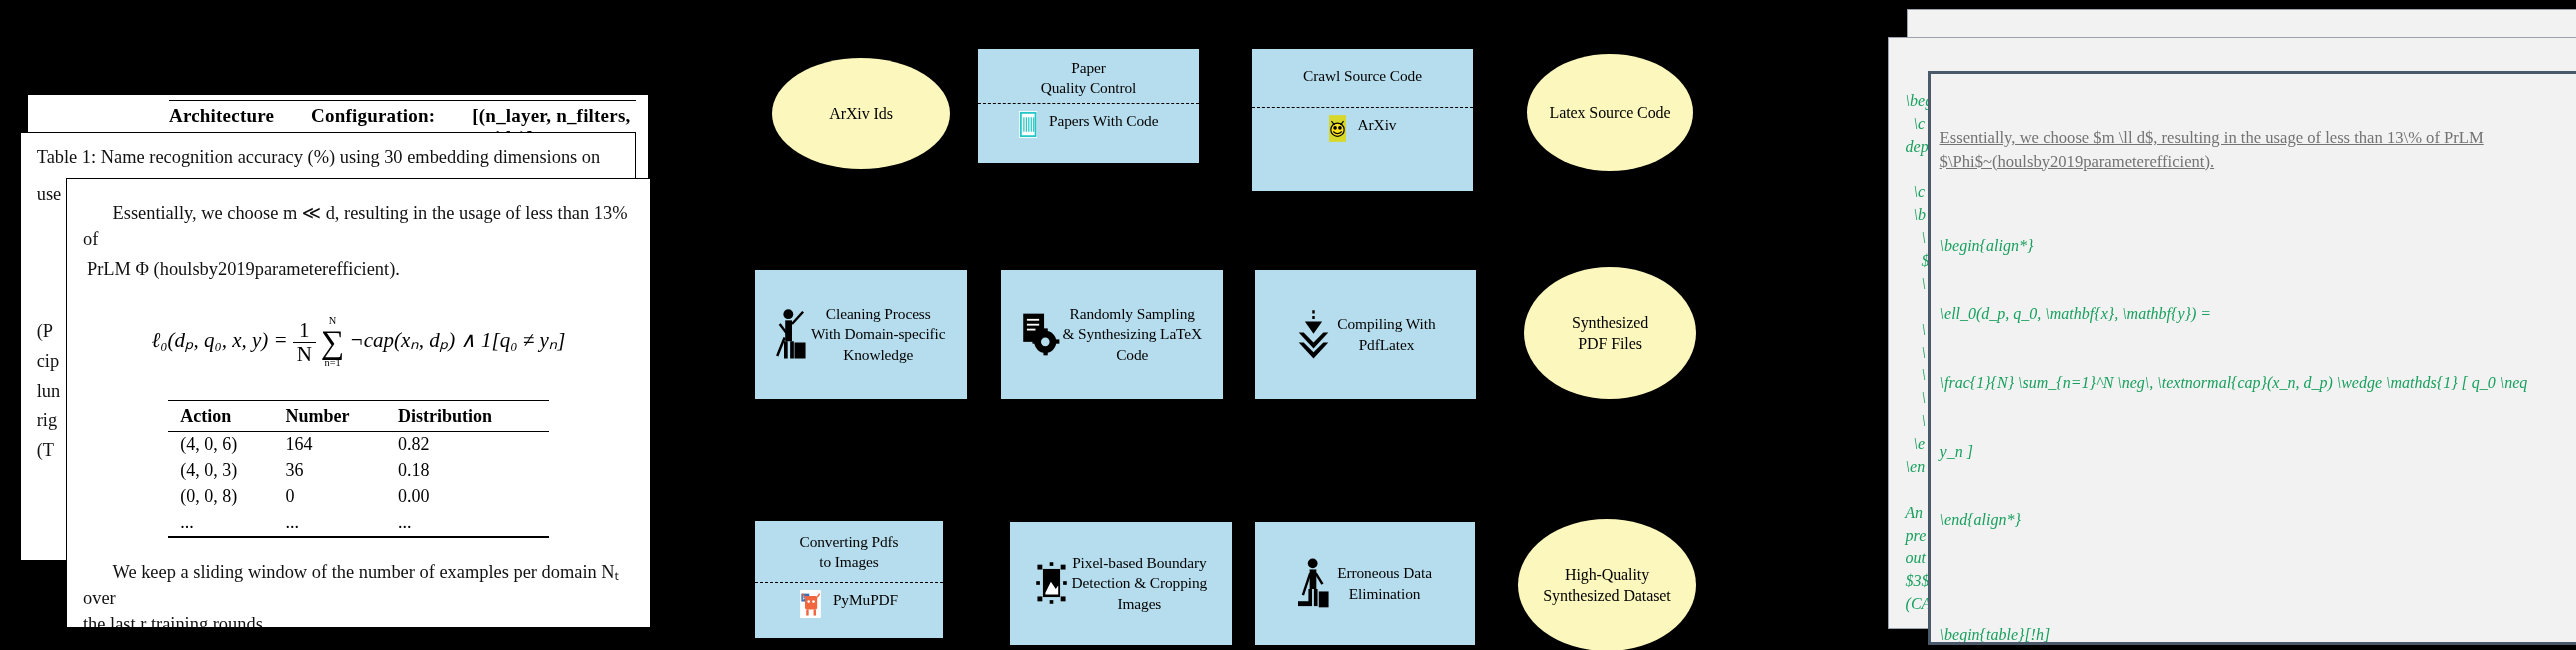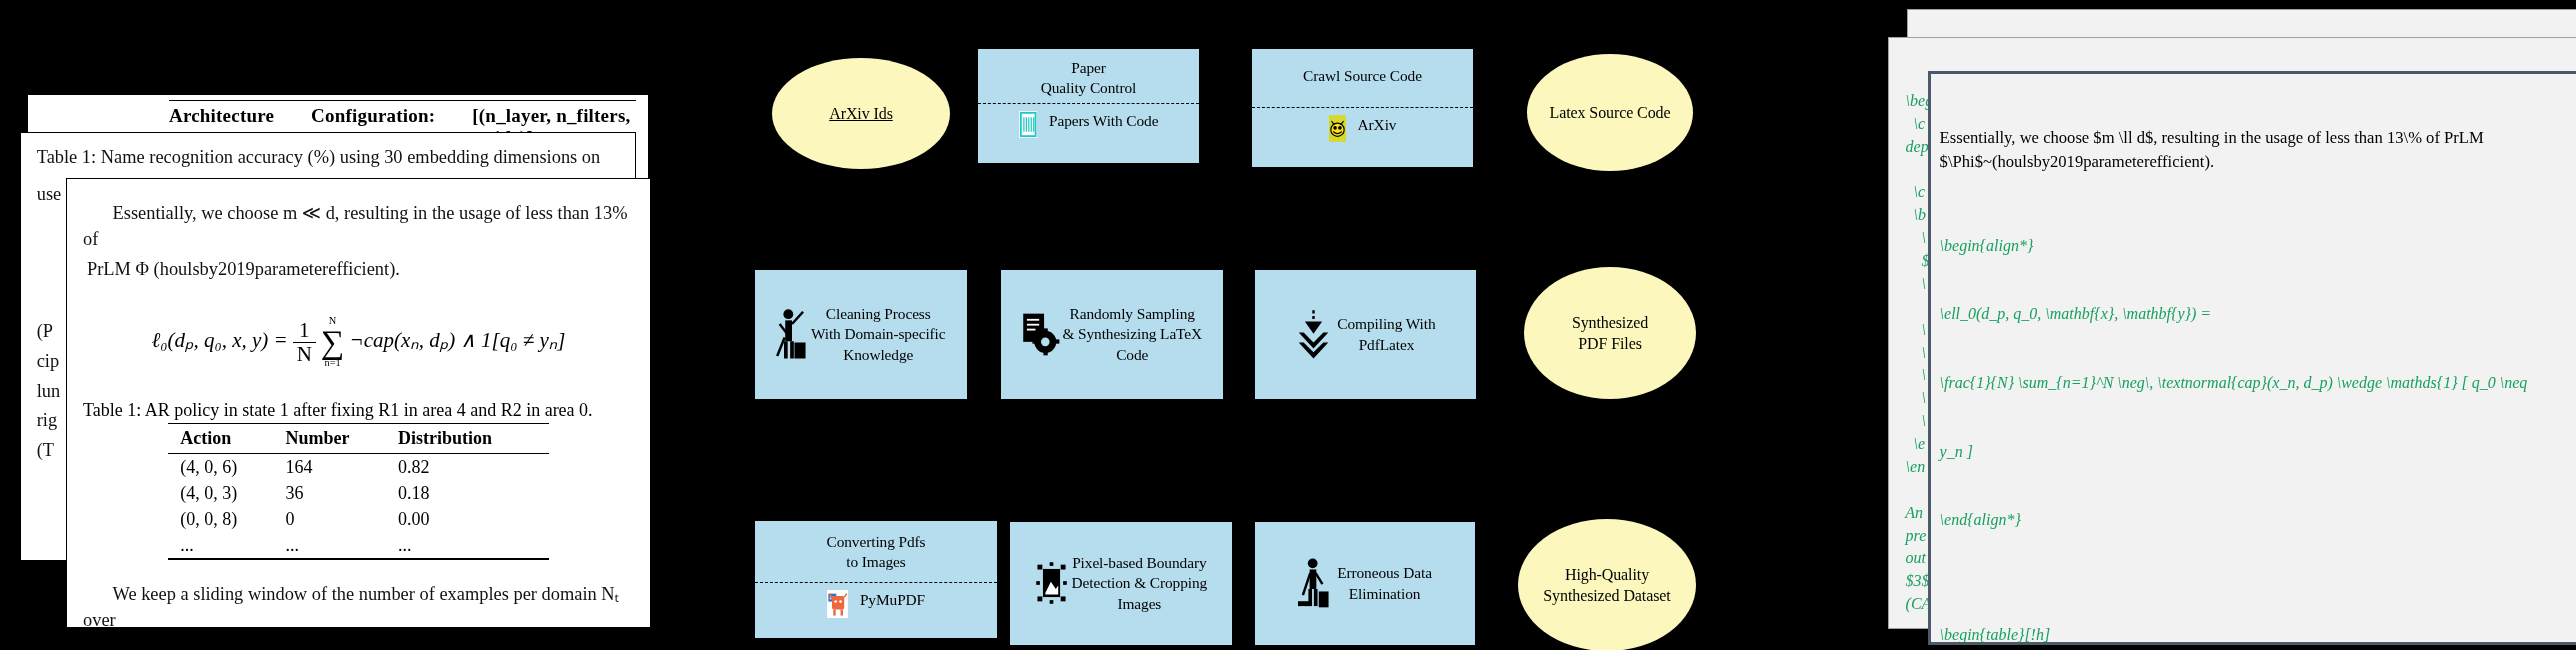--- a/index.html
+++ b/index.html
@@ -69,22 +69,22 @@
   #right-stack{position:absolute;left:1830px;top:3.1px;width:746px;height:648px;}
   .tex{position:absolute;background:#f2f2f2;overflow:hidden;
        font-family:"Liberation Serif",serif;font-style:italic;color:#17a05e;
        font-size:16px;line-height:1.43;white-space:pre;}
   #tex-back{left:77px;top:6.1px;width:669px;height:577px;border:0.6px solid #9aa3ad;}
   #tex-mid{left:58px;top:34px;width:688px;height:590px;border:0.6px solid #9aa3ad;}
   #tex-front{left:98px;top:68px;width:648px;height:568px;
              border:3.1px solid #4a5a6a;background:#f2f2f2;}
   .tex .pad{padding:6.1px 8.6px;}
   .tex .grn{color:#17a05e;font-style:italic;}
-  .tex .just{font-style:normal;color:#000000;font-size:16.6px;line-height:1.42;
-             text-align:justify;}
+  .tex .just{font-style:normal;color:#737373;font-size:16.6px;line-height:1.42;
+             text-align:justify;text-decoration:underline;}
 </style>
 </head>
 <body>
 
 <div id="left-stack">
 
   <div class="sheet noborder" id="pdf-back">
     <div class="archtable">
       <div class="rule-top"></div>
       <div class="hrow">
@@ -120,21 +120,20 @@
           <span class="den">N</span>
         </span>
         <span class="bigsum">
           <span class="lim">N</span>
           <span class="sig">∑</span>
           <span class="lim">n=1</span>
         </span>
         <span>¬cap(xₙ, dₚ) ∧ 1[q₀ ≠ yₙ]</span>
       </div>
 
-      <div class="cap">Table 1: AR policy in state 1 after fixing R1 in area 4 and R2 in area 0.</div>
 
       <table class="artable">
         <thead>
           <tr>
             <th>Action</th>
             <th>Number</th>
             <th>Distribution</th>
           </tr>
         </thead>
         <tbody>
@@ -162,21 +161,21 @@
       </table>
 
       <p class="doctext indent" style="margin:21px 0 0;">We keep a sliding window of the number of examples per domain Nₜ over</p>
       <p class="doctext" style="margin:0;">the last r training rounds.</p>
     </div>
   </div>
 </div>
 
 <div id="flow">
 
-  <div class="node ell" style="left:17px;top:58px;width:178px;height:111px;text-decoration:underline;">
+  <div class="node ell" style="left:17px;top:58px;width:178px;height:111px;">
     <div class="nodetxt">ArXiv Ids</div>
   </div>
 
   <div class="node box" style="left:223px;top:49px;width:221px;height:114px;">
     <div class="boxhead">
       <div class="nodetxt">Paper</div>
       <div class="nodetxt">Quality Control</div>
     </div>
     <div class="dashsep"></div>
     <div class="iconbox">
@@ -190,21 +189,21 @@
             <line x1="16" y1="10" x2="16" y2="34"></line>
               <line x1="20" y1="10" x2="20" y2="34"></line>
             <line x1="24" y1="10" x2="24" y2="34"></line>
           </g>
         </svg>
       </span>
       <span class="nodetxt">Papers With Code</span>
     </div>
   </div>
 
-  <div class="node box" style="left:497px;top:49px;width:221px;height:118px;">
+  <div class="node box" style="left:497px;top:49px;width:221px;height:142px;">
     <div class="boxhead" style="padding-top:17px;">
       <div class="nodetxt">Crawl Source Code</div>
     </div>
     <div class="dashsep" style="margin-top:16px;"></div>
     <div class="iconbox">
       <span>
         <svg width="17" height="27" viewBox="0 0 28 44">
           <rect x="0" y="0" width="28" height="44" fill="#d8d82a"></rect>
           <circle cx="14" cy="24" r="11" fill="#ffe11a" stroke="#000" stroke-width="2"></circle>
           <circle cx="10" cy="21" r="3" fill="#000"></circle>
@@ -288,21 +287,21 @@
     </div>
   </div>
 
   <div class="node ell" style="left:769px;top:267px;width:172px;height:132px;">
     <div>
       <div class="nodetxt">Synthesized</div>
       <div class="nodetxt">PDF Files</div>
     </div>
   </div>
 
-  <div class="node box" style="left:0px;top:521px;width:242px;height:117px;">
+  <div class="node box" style="left:0px;top:521px;width:188px;height:117px;">
     <div class="boxhead" style="padding-top:11px;">
       <div class="nodetxt">Converting Pdfs</div>
       <div class="nodetxt">to Images</div>
     </div>
     <div class="dashsep" style="margin-top:4.9px;"></div>
     <div class="iconbox">
       <span>
         <svg width="21" height="28" viewBox="0 0 34 46">
           <rect x="0" y="0" width="34" height="46" fill="#ffffff"></rect>
           <rect x="2" y="6" width="13" height="13" fill="#3b6fb6"></rect>

